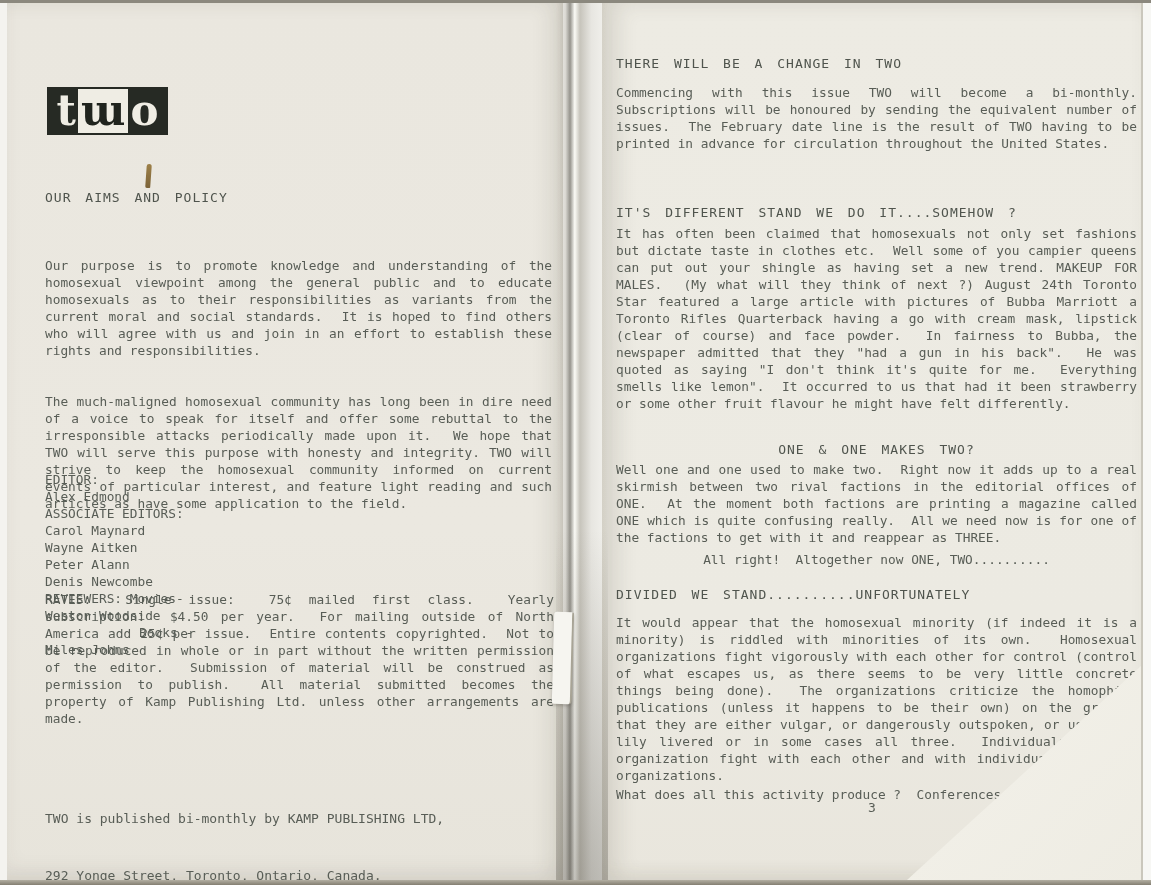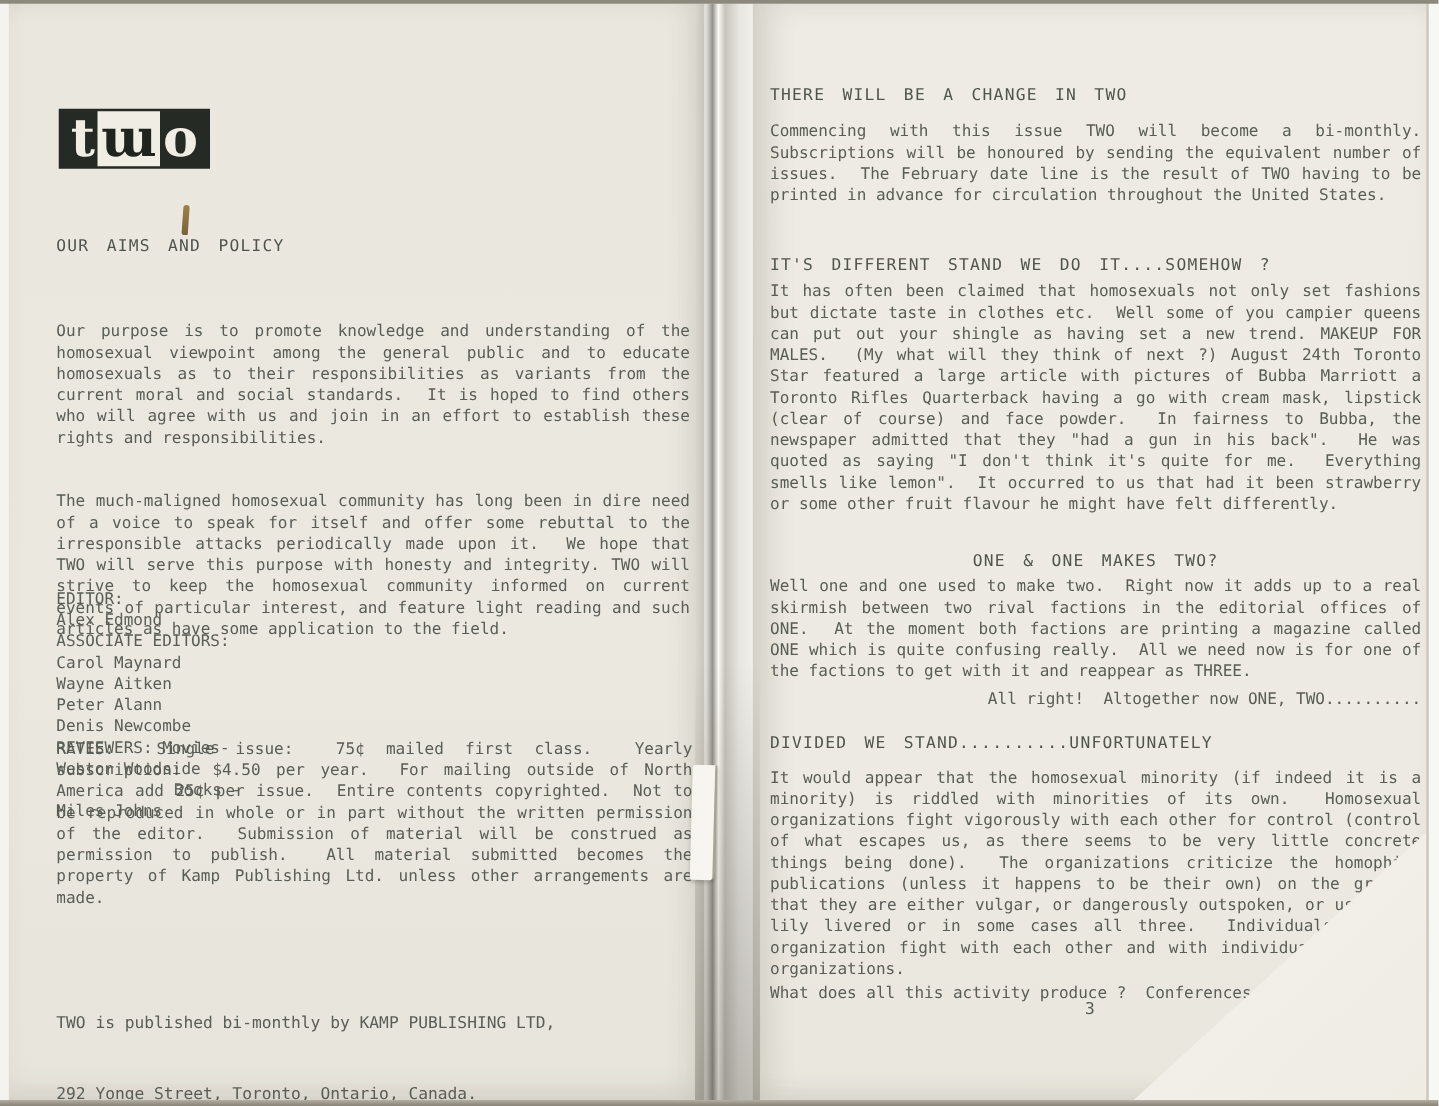--- a/index.html
+++ b/index.html
@@ -76,25 +76,25 @@
   .lp-aims{left:38px;top:220px;width:507px;}
   .lp-masthead{left:38px;top:468px;width:470px;font-size:12.8px;line-height:17px;}
   .mh-row{display:flex;flex-direction:column;}
   .mh-label{width:177px;flex:none;}
   .mh-label.right{width:148px;text-align:right;box-sizing:content-box;}
   .mh-value{flex:1;}
   .lp-rates{left:38px;top:588px;width:509px;}
   .lp-publisher{left:38px;top:768px;width:490px;font-size:13px;line-height:19px;white-space:pre-wrap;}
 
   .rp-section{left:14px;width:521px;position:absolute;}
-  .sec1{top:65px;}  .sec1 .heading{margin-bottom:12px;}
+  .sec1{top:52px;}  .sec1 .heading{margin-bottom:12px;}
   .sec2{top:201px;} .sec2 .heading{margin-bottom:4px;}
   .sec3{top:438px;} .sec3 .heading{margin-bottom:3px;text-align:center;}
   .sec4{top:583px;} .sec4 .heading{margin-bottom:11px;}
-  .tail{margin-top:5px;text-align:right;}
+  .tail{margin-top:5px;text-align:center;}
   .tail4{margin-top:2px;text-align:left;}
   .page-number{position:absolute;left:0;top:797px;width:540px;text-align:center;font-size:13px;color:#585d56;}
 </style>
 </head>
 <body>
 
 <div class="scan">
 
   <div class="page page-left">
 

